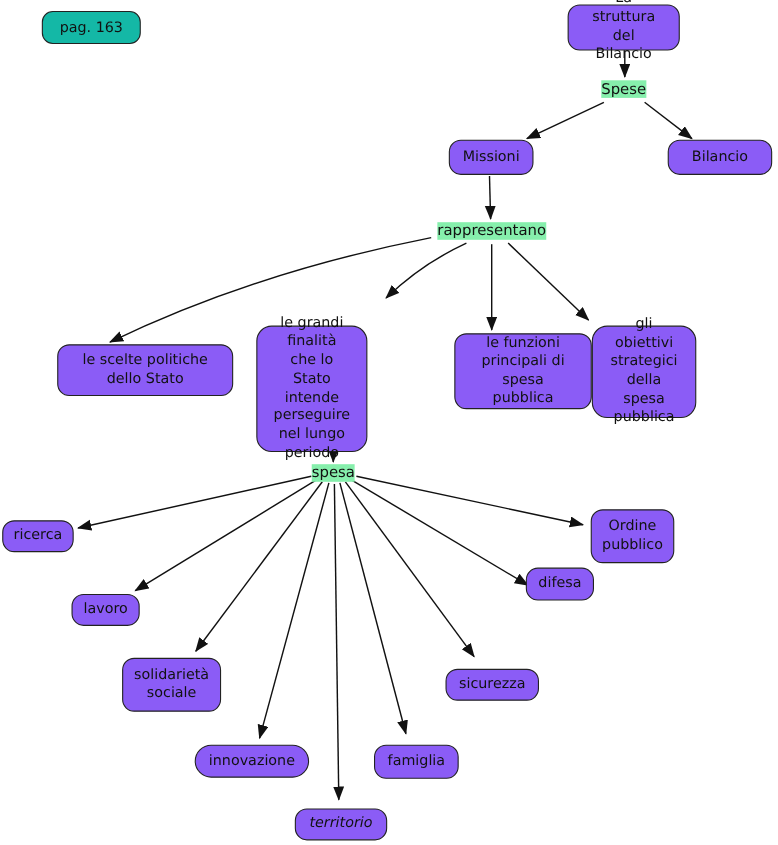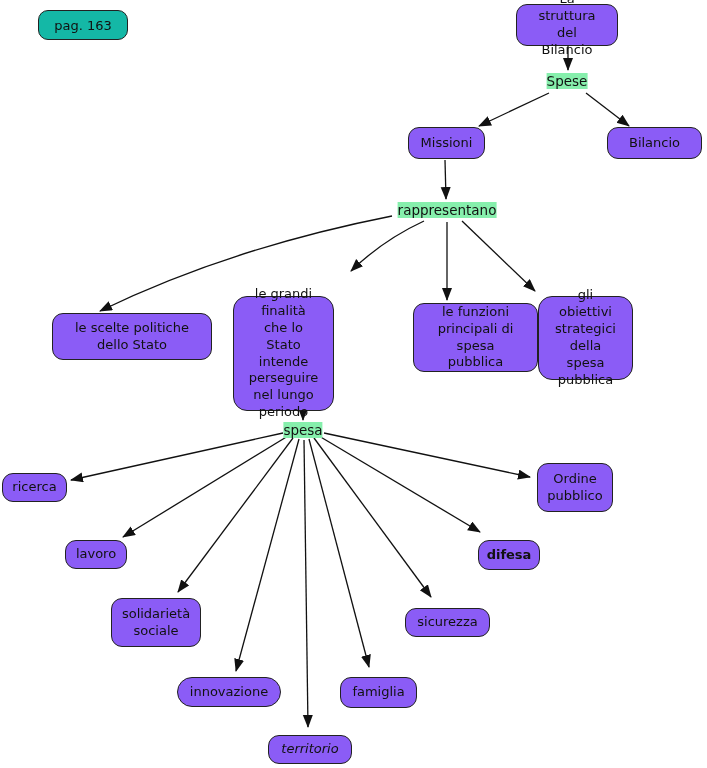--- a/index.html
+++ b/index.html
@@ -100,16 +100,16 @@
 sociale</div>
 
 <div class="node" style="left:177px;top:677px;width:104px;height:30px;border-radius:15px;">innovazione</div>
 
 <div class="node" style="left:268px;top:735px;width:84px;height:29px;font-style:italic;">territorio</div>
 
 <div class="node" style="left:340px;top:677px;width:77px;height:31px;">famiglia</div>
 
 <div class="node" style="left:405px;top:608px;width:85px;height:29px;">sicurezza</div>
 
-<div class="node" style="left:478px;top:540px;width:62px;height:30px;font-weight:bold;">difesa</div>
+<div class="node" style="left:478px;top:516px;width:62px;height:30px;">difesa</div>
 
 <div class="node" style="left:537px;top:463px;width:76px;height:49px;">Ordine
 pubblico</div>
 
 </body></html>

